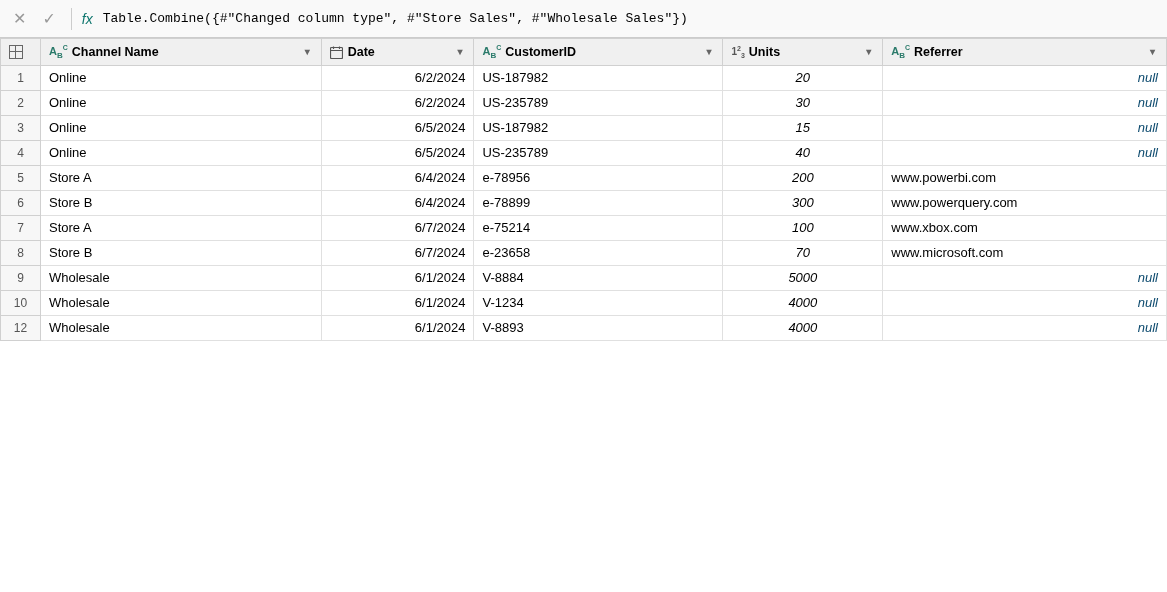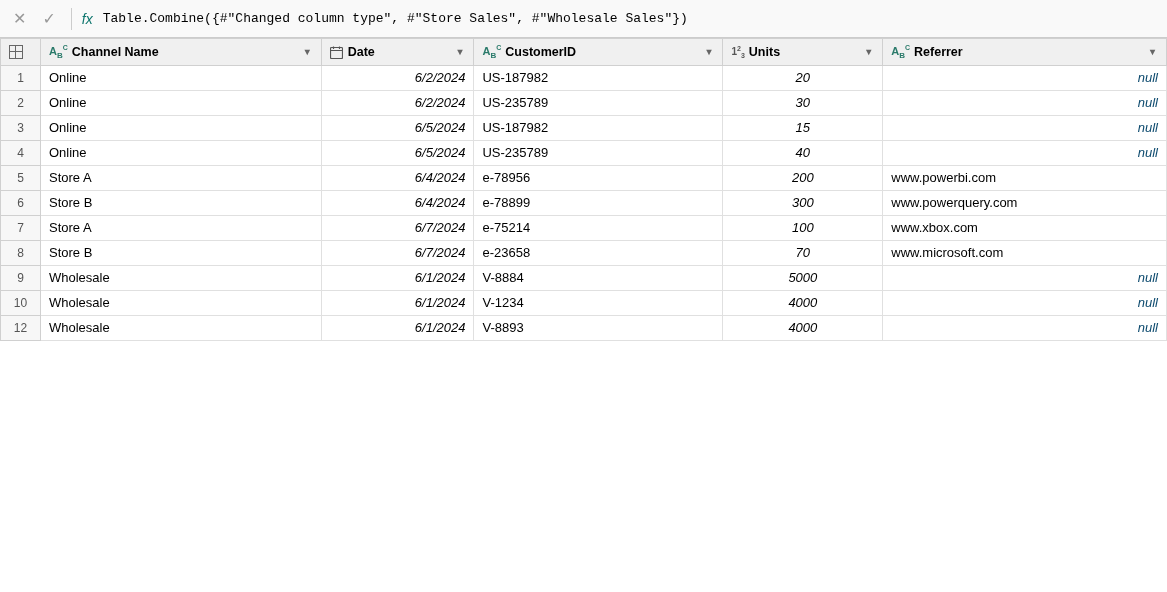--- a/index.html
+++ b/index.html
@@ -121,21 +121,20 @@
       white-space: nowrap;
     }
 
     .cell-number {
       text-align: center;
       font-style: italic;
     }
 
     .cell-date {
       text-align: right;
-      font-style: italic;
     }
 
     .cell-null {
       text-align: right;
       font-style: italic;
       color: #0c4a6e;
     }
 
     .cell-text {
       text-align: left;

